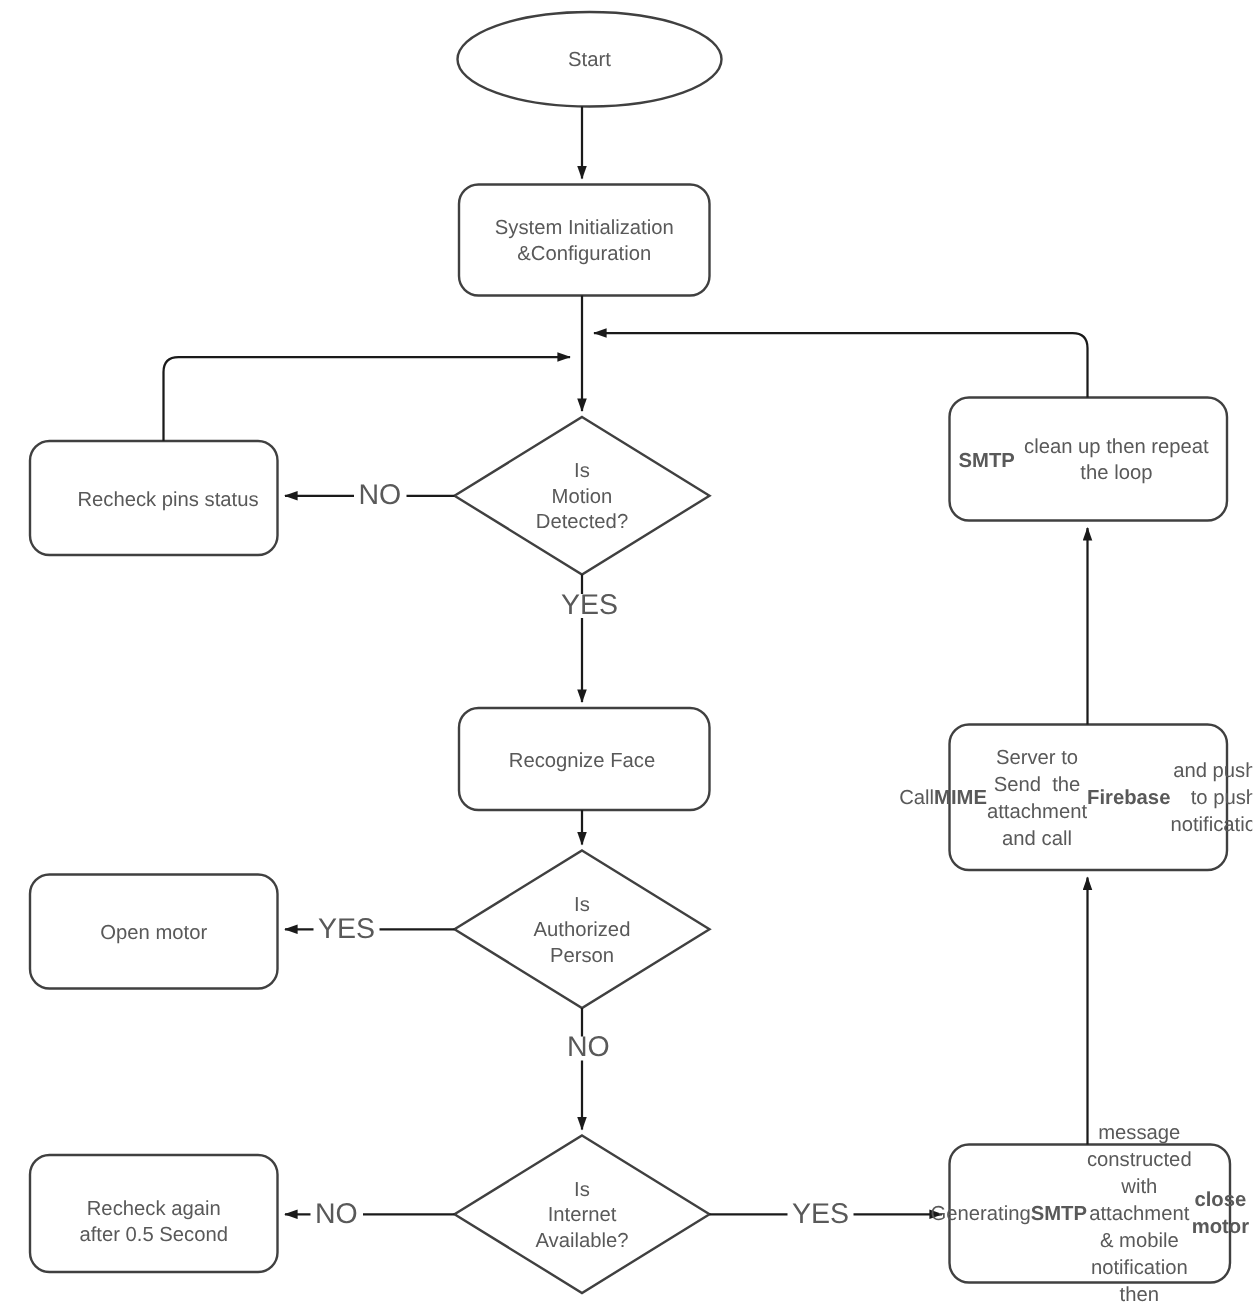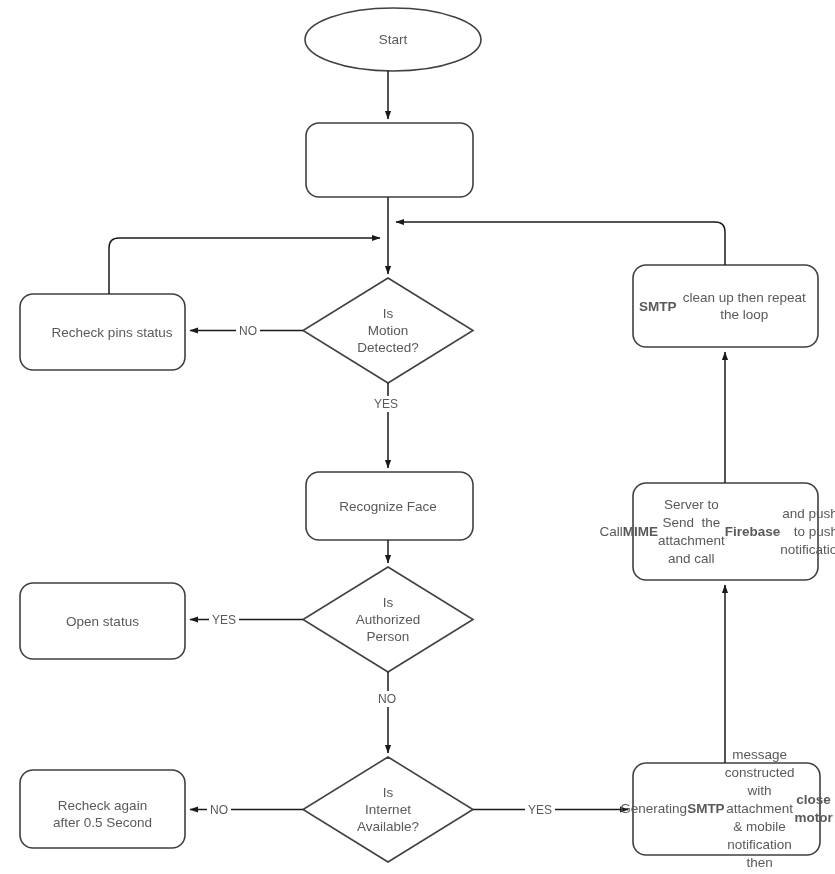--- a/index.html
+++ b/index.html
@@ -34,21 +34,21 @@
     font-size: 13.5px;
     line-height: 17px;
     pointer-events: none;
     box-sizing: border-box;
     padding: 0 6px;
     white-space: pre-line;
   }
   .edge-label {
     position: absolute;
     color: #595959;
-    font-size: 12px;
+    font-size: 19px;
     line-height: 16px;
     text-align: center;
     background: #ffffff;
     padding: 0 3px;
     white-space: nowrap;
   }
 </style>
 </head>
 <body>
 
@@ -102,36 +102,38 @@
       <path d="M473,809.5 L628,809.5" marker-end="url(#arrow)"></path>
 
       <path d="M725,763 L725,585" marker-end="url(#arrow)"></path>
 
       <path d="M725,483 L725,352" marker-end="url(#arrow)"></path>
     </g>
   </svg>
 
   <div class="shape-text" style="left:305px; top:8px; width:176px; height:63px;">Start</div>
 
+  <div class="shape-text" style="left:306px; top:123px; width:167px; height:74px;">System Initialization
+&amp;Configuration</div>
 
   <div class="shape-text" style="left:303px; top:278px; width:170px; height:105px;">Is
 Motion
 Detected?</div>
 
   <div class="shape-text" style="left:20px; top:294px; width:184px; height:76px;text-align:right;">Recheck pins status</div>
 
   <div class="shape-text" style="left:633px; top:265px; width:185px; height:82px;"><b>SMTP</b> clean up then repeat the loop</div>
 
   <div class="shape-text" style="left:306px; top:472px; width:164px; height:68px;">Recognize Face</div>
 
   <div class="shape-text" style="left:303px; top:567px; width:170px; height:105px;">Is
 Authorized
 Person</div>
 
-  <div class="shape-text" style="left:20px; top:583px; width:165px; height:76px;">Open status</div>
+  <div class="shape-text" style="left:20px; top:583px; width:165px; height:76px;">Open motor</div>
 
   <div class="shape-text" style="left:633px; top:483px; width:185px; height:97px; line-height:18px;">Call <b>MIME</b> Server to Send&nbsp; the attachment and call <b>Firebase</b> and pusher to push notifications</div>
 
   <div class="shape-text" style="left:303px; top:757px; width:170px; height:105px;">Is
 Internet
 Available?</div>
 
   <div class="shape-text" style="left:20px; top:770px; width:165px; height:88px;">Recheck again
 after 0.5 Second</div>
 

